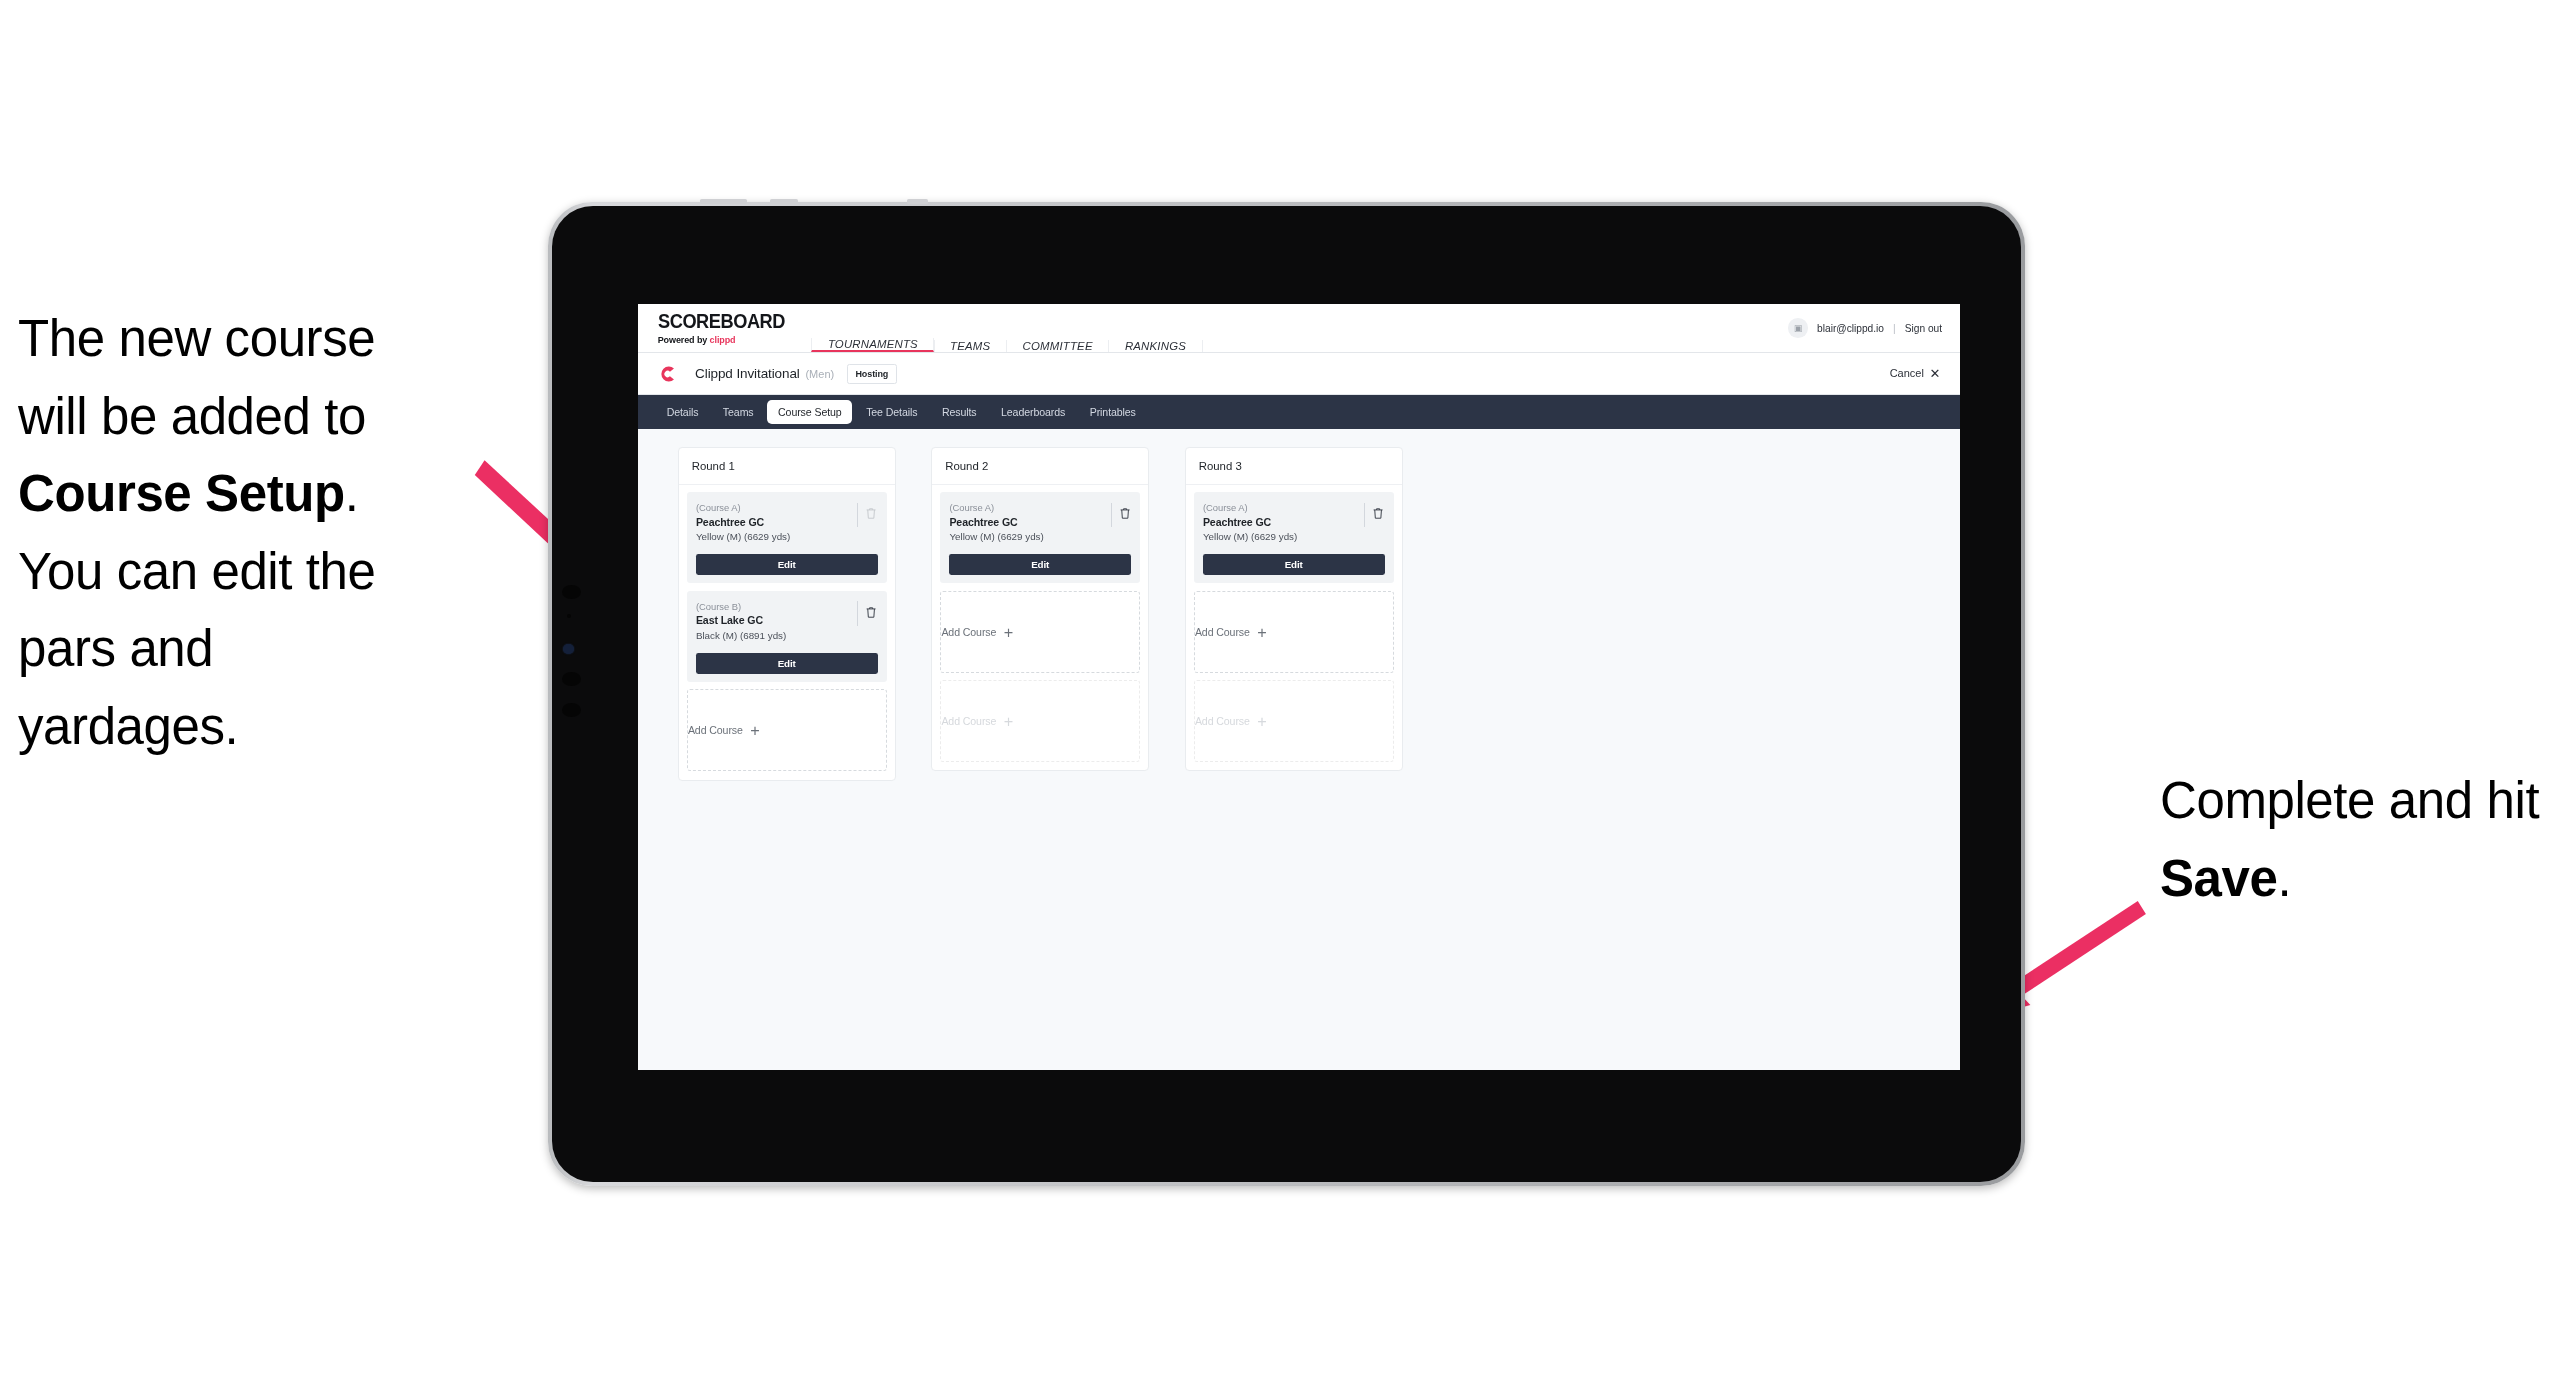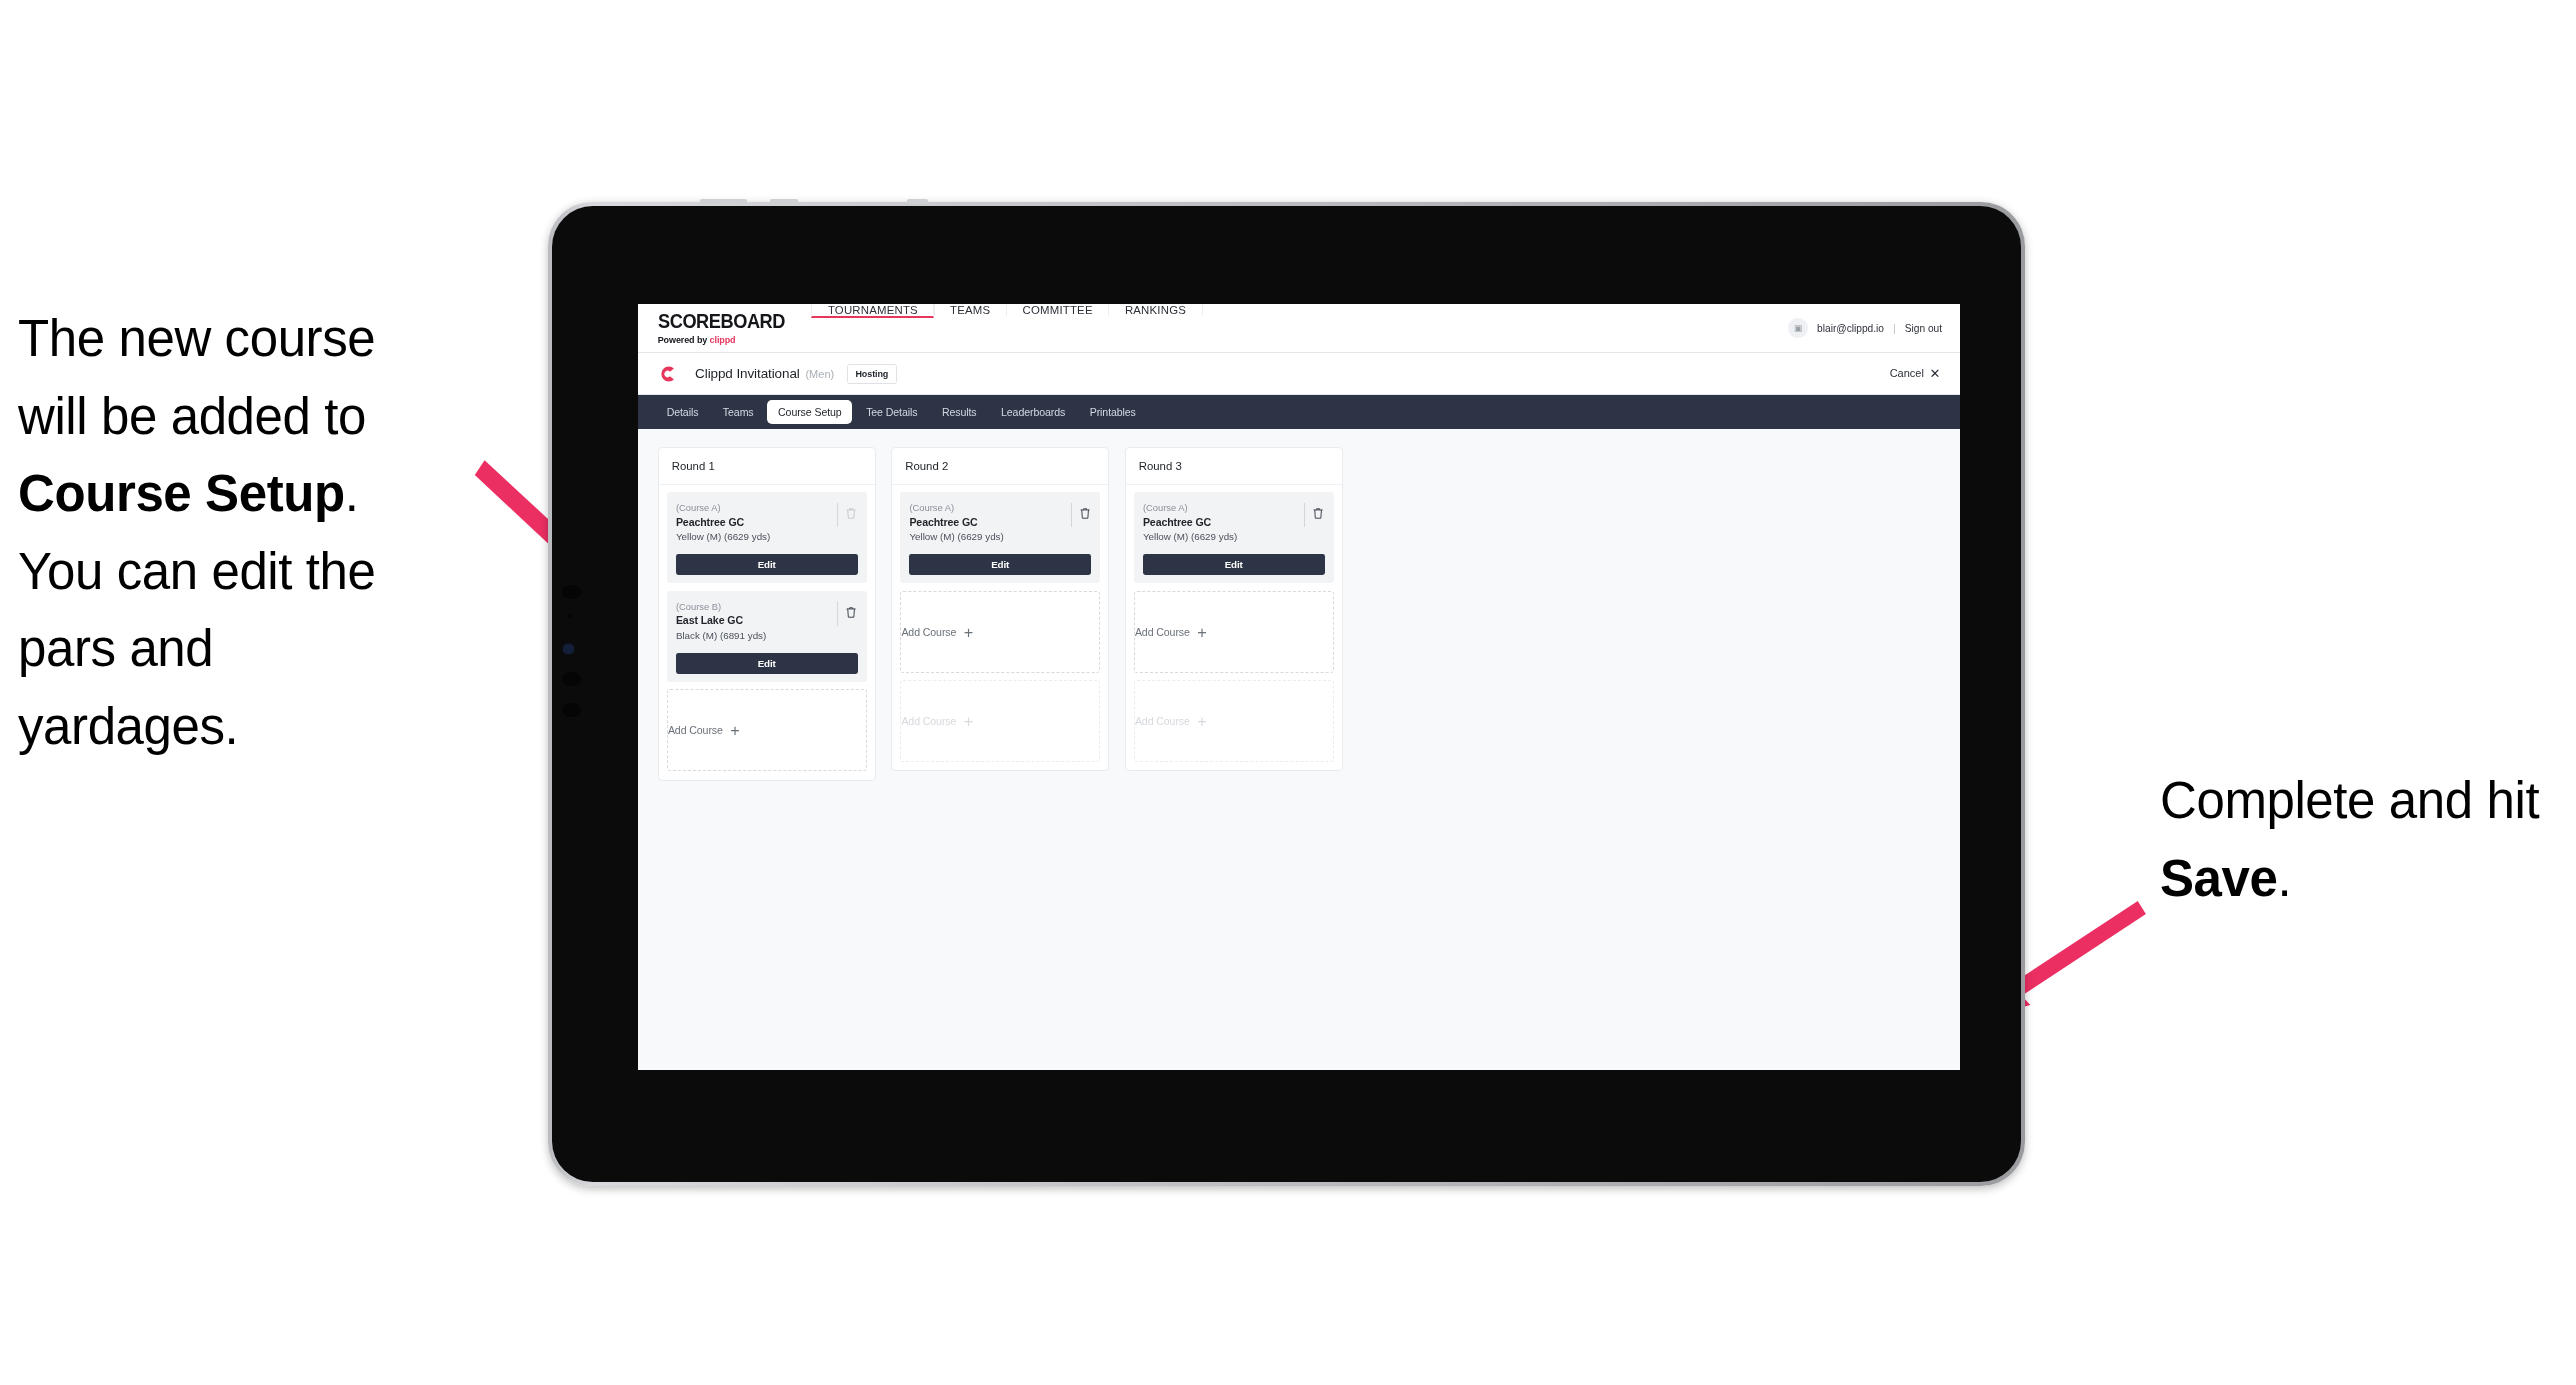--- a/index.html
+++ b/index.html
@@ -73,21 +73,21 @@
   }
   .brand { display:flex; flex-direction:column; justify-content:center; padding: 0 18px 0 19.6px; }
   .brand-title {
     font-size: 19.6px; font-weight: 700; letter-spacing: -0.5px;
     color:#14161a; line-height:1; font-family:"Liberation Sans", sans-serif;
     transform: scaleX(0.93); transform-origin: left center;
   }
   .brand-sub { font-size: 9px; color:#14161a; margin-top:3.3px; font-weight:600; letter-spacing:-0.1px;}
   .brand-sub em { font-style: normal; color:#e8355c; font-weight:700; }
 
-  .nav-items { display:flex; align-items:flex-start; }
+  .nav-items { display:flex; align-items:flex-end;font-style:italic; }
   .nav-item {
     display:flex; align-items:center; padding: 0 15.5px;
     font-size: 11.4px; color:#2c3038; letter-spacing: 0.2px;
     border-left: 0.8px solid #eceef1; border-right: 0.8px solid #eceef1;
     margin-left:-0.8px;
     cursor: pointer;
   }
   .nav-item.active { border-bottom: 2.4px solid #e8355c; }
 
   .nav-right {
@@ -133,21 +133,21 @@
     cursor:pointer; letter-spacing:-0.1px;
   }
   .tab.active { background:#ffffff; color:#1f2328; font-weight:500; }
 
   
   #board {
     padding: 18px 19.6px; display:flex; gap: 15.5px; align-items:flex-start;
   }
   .round-col {
     width: 218px; background:#ffffff; border:0.8px solid #e9ecef; border-radius:4.1px;
-    overflow:hidden; flex:none;
+    overflow:hidden; flex:none;margin-left:20px;
   }
   .round-head {
     padding: 12.2px 13px 11.4px 13px; font-size:11.4px; color:#1f2328; font-weight:500;
     border-bottom: 0.8px solid #eef0f3;
   }
   .round-body { padding: 7.3px 8.2px 8.2px 8.2px; display:flex; flex-direction:column; gap:7.3px; }
 
   .course-card {
     background:#f1f3f5; border-radius:3.3px; padding: 9px 9px 8.2px 9px;
     position: relative;

